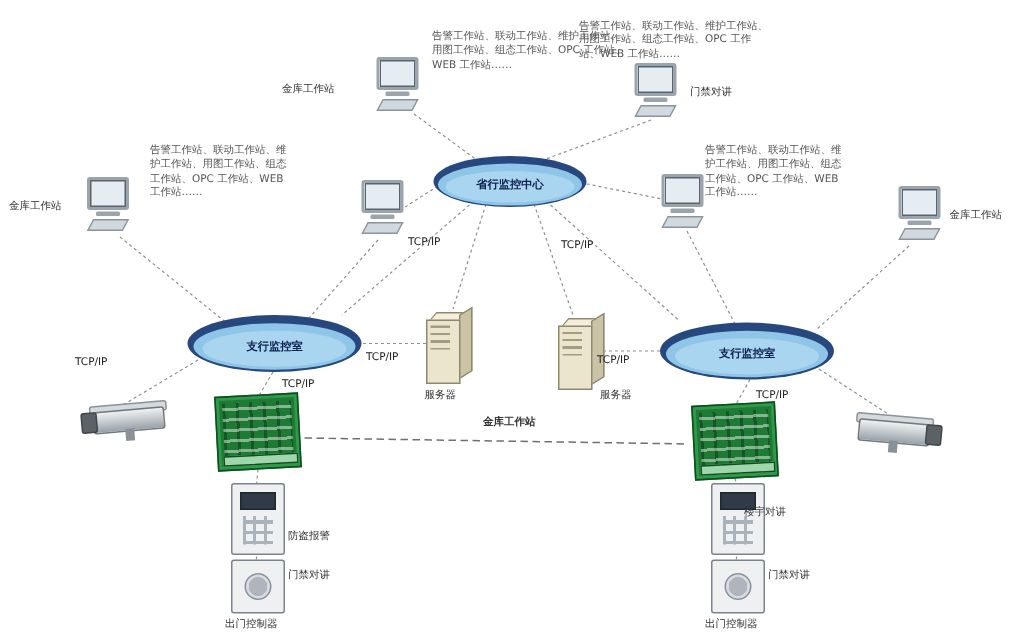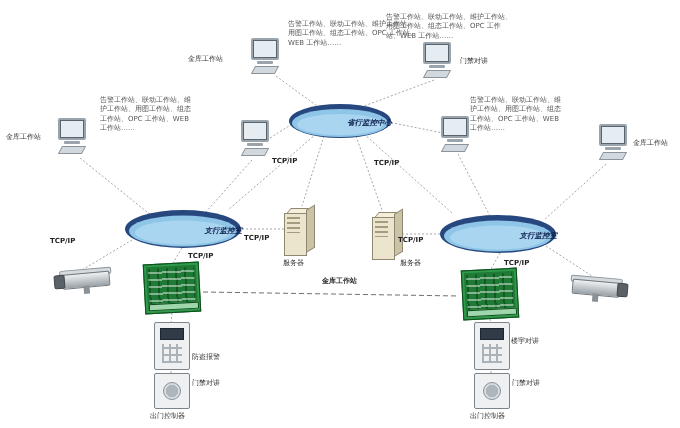--- a/index.html
+++ b/index.html
@@ -3,26 +3,26 @@
 <meta charset="utf-8">
 <style>
   html,body{margin:0;padding:0;background:#fff;}
   .stage{position:relative;width:680px;height:428px;background:#fff;overflow:hidden;
          font-family:"DejaVu Sans",sans-serif;}
   .stage svg.wires{position:absolute;left:0;top:0;z-index:0;}
 
   
   .lbl{position:absolute;font-size:7px;color:#333;white-space:nowrap;z-index:3;}
   .note{position:absolute;font-size:7px;color:#555;line-height:1.35;z-index:3;}
-  .tcp{position:absolute;font-size:7px;color:#222;font-weight:bold;white-space:nowrap;z-index:3;}
+  .tcp{position:absolute;font-size:7px;color:#222;font-weight:normal;white-space:nowrap;z-index:3;}
 
   
   .ring{position:absolute;z-index:2;}
   .ring .ring-label{position:absolute;left:0;right:0;top:55%;transform:translateY(-50%);
-        text-align:right;font-size:7.5px;font-weight:bold;color:#0e2250;font-style:italic;}
+        text-align:center;font-size:7.5px;font-weight:bold;color:#0e2250;}
 
   
   .ws{position:absolute;width:34px;height:44px;z-index:2;}
   .ws .scr{width:24px;height:18px;margin:0 auto;background:#e6edf2;border:2px solid #9aa4ac;
            border-radius:2px;box-shadow:inset 0 0 0 1px #5a646e;}
   .ws .base{width:16px;height:3px;background:#9aa4ac;margin:1px auto 0;border-radius:1px;}
   .ws .kb{width:22px;height:6px;background:#d2d9de;border:1px solid #8a949c;margin:2px auto 0;
           transform:skewX(-28deg);}
 
   
@@ -228,17 +228,17 @@
   <div class="lbl" style="left:192px;top:378px">门禁对讲</div>
   <div class="lbl" style="left:150px;top:411px">出门控制器</div>
 
   <div class="panel" style="left:474px;top:322px">
     <div class="lcd"></div>
     <div class="keys"></div>
   </div>
   <div class="panel2" style="left:474px;top:373px">
     <div class="spk"></div>
   </div>
-  <div class="lbl" style="left:511px;top:336px">楼宇对讲</div>
+  <div class="lbl" style="left:496px;top:336px">楼宇对讲</div>
   <div class="lbl" style="left:512px;top:378px">门禁对讲</div>
   <div class="lbl" style="left:470px;top:411px">出门控制器</div>
 
 </div>
 
 </body></html>

